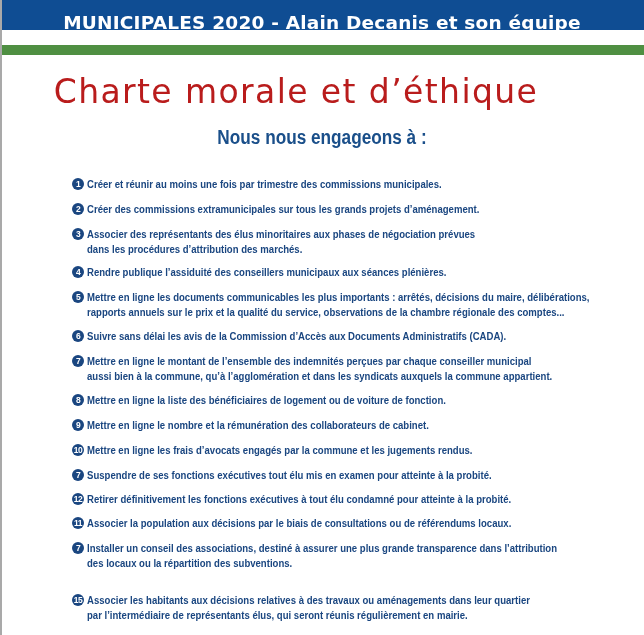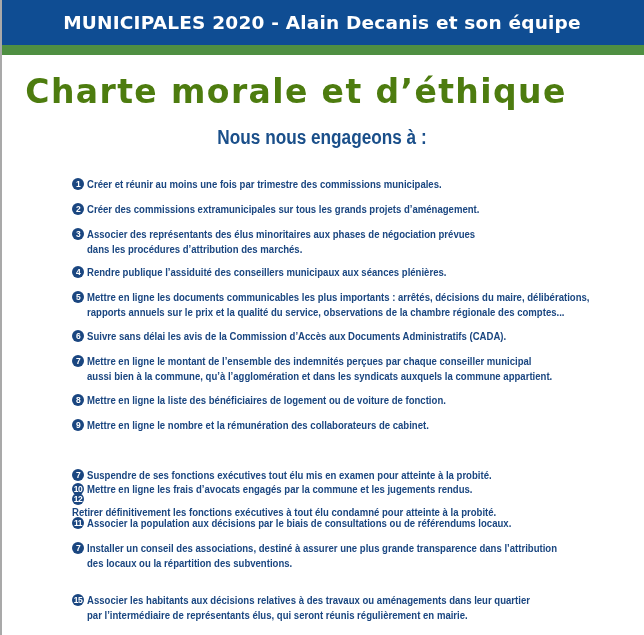--- a/index.html
+++ b/index.html
@@ -17,44 +17,44 @@
     .left-edge {
       position: absolute;
       left: 0; top: 0;
       width: 2px; height: 635px;
       background: #a9a9a9;
       z-index: 5;
     }
     .header {
       position: absolute;
       left: 0; top: 0;
-      width: 644px; height: 45px;
+      width: 644px; height: 30px;
       background: #0f4d93;
       color: #ffffff;
       text-align: center;
       font-family: "DejaVu Sans", sans-serif;
       font-weight: bold;
       font-size: 18.5px;
       line-height: 45px;
       letter-spacing: 0.2px;
     }
     .green-band {
       position: absolute;
       left: 0; top: 45px;
       width: 644px; height: 10px;
       background: #4f8f42;
     }
     .title {
       position: absolute;
       left: 0; top: 70px;
       width: 592px;
       text-align: center;
-      color: #4d7c0f;
+      color: #b91c1c;
       font-family: "DejaVu Sans", sans-serif;
-      font-weight: bold;
+      font-weight: normal;
       font-size: 33px;
       line-height: 44px;
       letter-spacing: 1.4px;
     }
     .subtitle {
       position: absolute;
       left: 0; top: 123px;
       width: 644px;
       text-align: center;
       color: #1a4f8a;
@@ -170,33 +170,33 @@
     <span class="text">
       <span>Mettre en ligne la liste des bénéficiaires de logement ou de voiture de fonction.</span>
     </span>
   </div>
   <div class="item" style="top:241px;">
     <span class="num">9</span>
     <span class="text">
       <span>Mettre en ligne le nombre et la rémunération des collaborateurs de cabinet.</span>
     </span>
   </div>
-  <div class="item" style="top:266px;margin-top:39px;">
+  <div class="item" style="top:266px;">
     <span class="num">10</span>
     <span class="text">
       <span>Mettre en ligne les frais d’avocats engagés par la commune et les jugements rendus.</span>
     </span>
   </div>
   <div class="item" style="top:291px;">
     <span class="num">7</span>
     <span class="text">
       <span>Suspendre de ses fonctions exécutives tout élu mis en examen pour atteinte à la probité.</span>
     </span>
   </div>
-  <div class="item" style="top:315px;flex-direction:column;">
+  <div class="item" style="top:315px;">
     <span class="num">12</span>
     <span class="text">
       <span>Retirer définitivement les fonctions exécutives à tout élu condamné pour atteinte à la probité.</span>
     </span>
   </div>
   <div class="item" style="top:339px;">
     <span class="num">11</span>
     <span class="text">
       <span>Associer la population aux décisions par le biais de consultations ou de référendums locaux.</span>
     </span>

